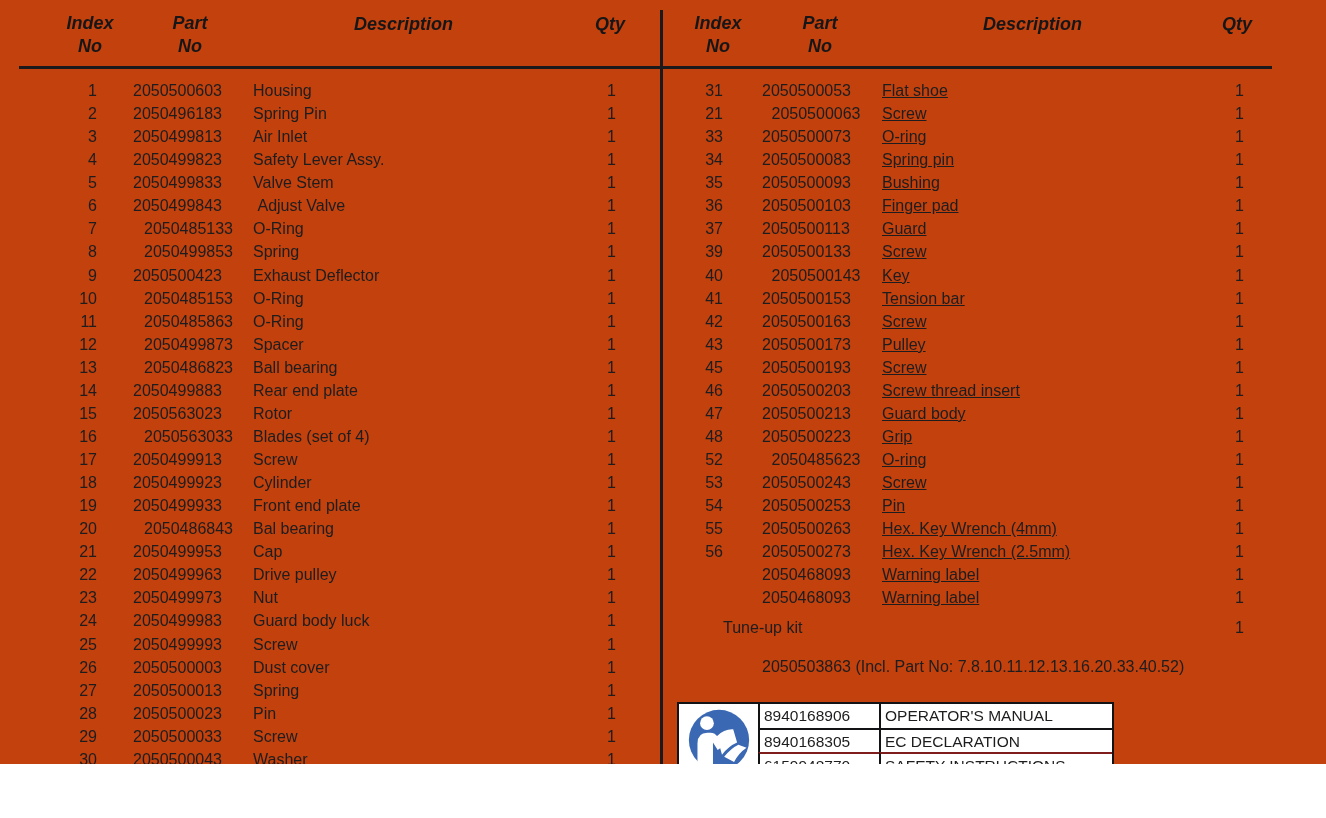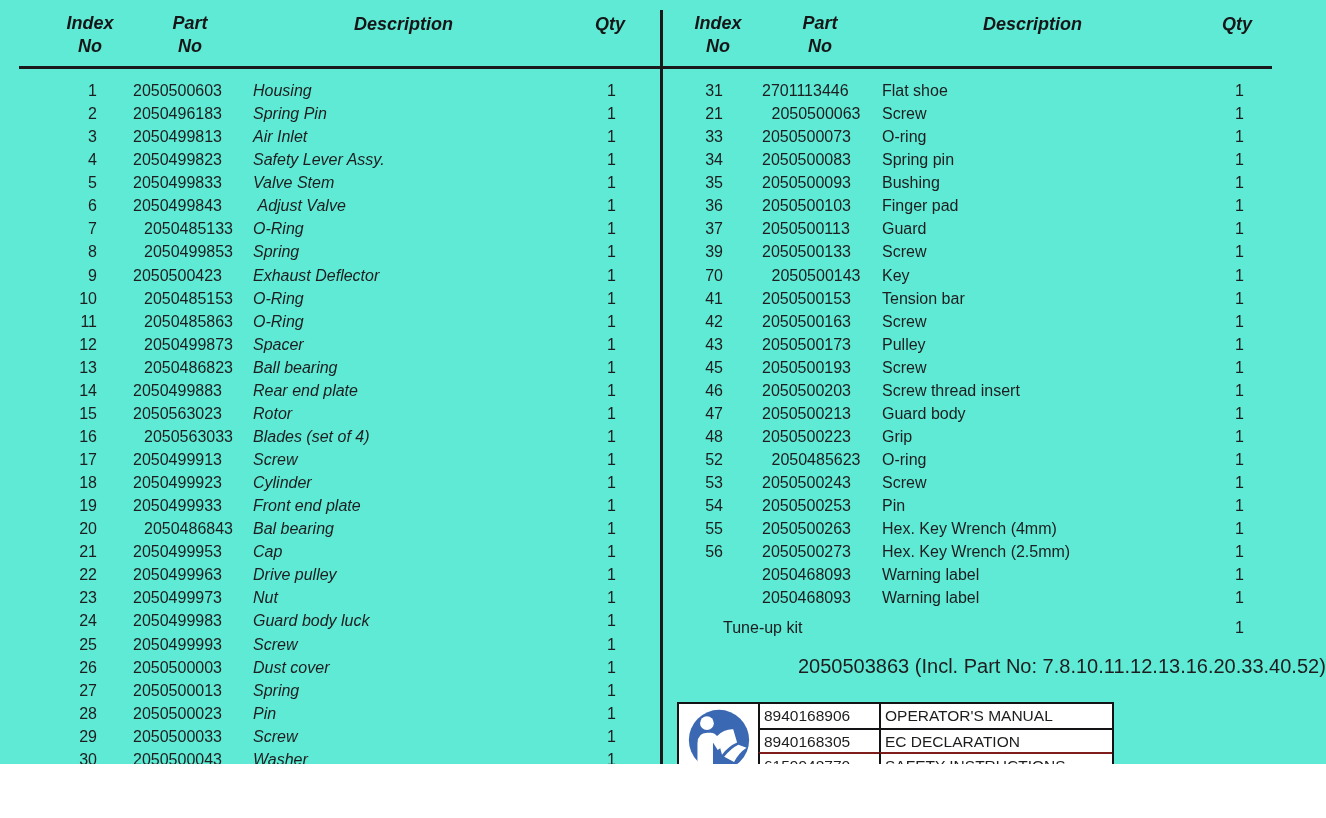--- a/index.html
+++ b/index.html
@@ -1,36 +1,36 @@
 <!DOCTYPE html>
 <html><head>
 <meta charset="utf-8">
 <style>
   html,body{margin:0;padding:0;background:#ffffff;}
   .page{
-    position:relative;width:1326px;height:764px;background:#5eead4;
+    position:relative;width:1326px;height:764px;background:#c2410c;
     font-family:"Liberation Sans", sans-serif;color:#1d1d1f;overflow:hidden;
   }
   .vdivider{position:absolute;left:660px;top:10px;width:3px;height:767px;background:#1a1a1c;}
   .hrule{position:absolute;left:19px;top:66px;width:1253px;height:3px;background:#1a1a1c;}
   .hdr{position:absolute;font-weight:bold;font-style:italic;font-size:18px;line-height:23px;text-align:center;color:#161618;}
   .hdr.left-align{text-align:right;}
   .rows{position:absolute;top:79px;display:grid;grid-auto-rows:23.07px;font-size:16px;}
   .rows-left{left:19px;width:625px;grid-template-columns:78px 147px 1fr 65px;}
   .rows-right{left:663px;width:608px;grid-template-columns:60px 147px 1fr 63px;}
   .cell{line-height:23.07px;white-space:nowrap;overflow:visible;}
   .c-idx{text-align:right;}
   .rows-left .c-part{padding-left:36px;}
   .rows-right .c-part{padding-left:39px;}
-  .rows-left .c-desc{padding-left:9px;white-space:pre-wrap;font-style:italic;}
-  .rows-right .c-desc{padding-left:12px;white-space:pre-wrap;}
+  .rows-left .c-desc{padding-left:9px;white-space:pre-wrap;}
+  .rows-right .c-desc{padding-left:12px;white-space:pre-wrap;text-decoration:underline;}
   .c-qty{text-align:center;}
   .u{text-underline-offset:2px;text-align:center;}
   .tuneup-row{position:absolute;left:663px;top:616px;width:608px;display:grid;grid-template-columns:60px 147px 1fr 63px;font-size:16px;line-height:23px;}
-  .tuneup-note{position:absolute;left:798px;top:655px;font-size:20px;line-height:23px;white-space:nowrap;}
+  .tuneup-note{position:absolute;left:762px;top:655px;font-size:16px;line-height:23px;white-space:nowrap;}
   .manuals{
     position:absolute;left:677px;top:702px;width:437px;
     border:2.5px solid #131315;display:grid;
     grid-template-columns:79px 121px 1fr;grid-template-rows:24px 24px 24px;
     box-sizing:border-box;background:#fff;
   }
   .m-iconcell{grid-row:1/4;display:flex;align-items:center;justify-content:center;}
   .m-part,.m-label{border-left:2px solid #131315;font-size:15.5px;line-height:22px;padding:1px 0 0 4px;white-space:nowrap;overflow:hidden;}
   .m-row2{border-top:2px solid #131315;}
   .m-row3{border-top:2px solid #7f1d1d;}
@@ -182,21 +182,21 @@
       <div class="cell c-part">2050500033</div>
       <div class="cell c-desc">Screw</div>
       <div class="cell c-qty">1</div>
       <div class="cell c-idx">30</div>
       <div class="cell c-part">2050500043</div>
       <div class="cell c-desc">Washer</div>
       <div class="cell c-qty">1</div>
     </div>
   <div class="rows rows-right" id="right-rows">
       <div class="cell c-idx">31</div>
-      <div class="cell c-part">2701113446</div>
+      <div class="cell c-part">2050500053</div>
       <div class="cell c-desc">Flat shoe</div>
       <div class="cell c-qty">1</div>
       <div class="cell c-idx">21</div>
       <div class="cell c-part u">2050500063</div>
       <div class="cell c-desc">Screw</div>
       <div class="cell c-qty">1</div>
       <div class="cell c-idx">33</div>
       <div class="cell c-part">2050500073</div>
       <div class="cell c-desc">O-ring</div>
       <div class="cell c-qty">1</div>
@@ -213,21 +213,21 @@
       <div class="cell c-desc">Finger pad</div>
       <div class="cell c-qty">1</div>
       <div class="cell c-idx">37</div>
       <div class="cell c-part">2050500113</div>
       <div class="cell c-desc">Guard</div>
       <div class="cell c-qty">1</div>
       <div class="cell c-idx">39</div>
       <div class="cell c-part">2050500133</div>
       <div class="cell c-desc">Screw</div>
       <div class="cell c-qty">1</div>
-      <div class="cell c-idx">70</div>
+      <div class="cell c-idx">40</div>
       <div class="cell c-part u">2050500143</div>
       <div class="cell c-desc">Key</div>
       <div class="cell c-qty">1</div>
       <div class="cell c-idx">41</div>
       <div class="cell c-part">2050500153</div>
       <div class="cell c-desc">Tension bar</div>
       <div class="cell c-qty">1</div>
       <div class="cell c-idx">42</div>
       <div class="cell c-part">2050500163</div>
       <div class="cell c-desc">Screw</div>

